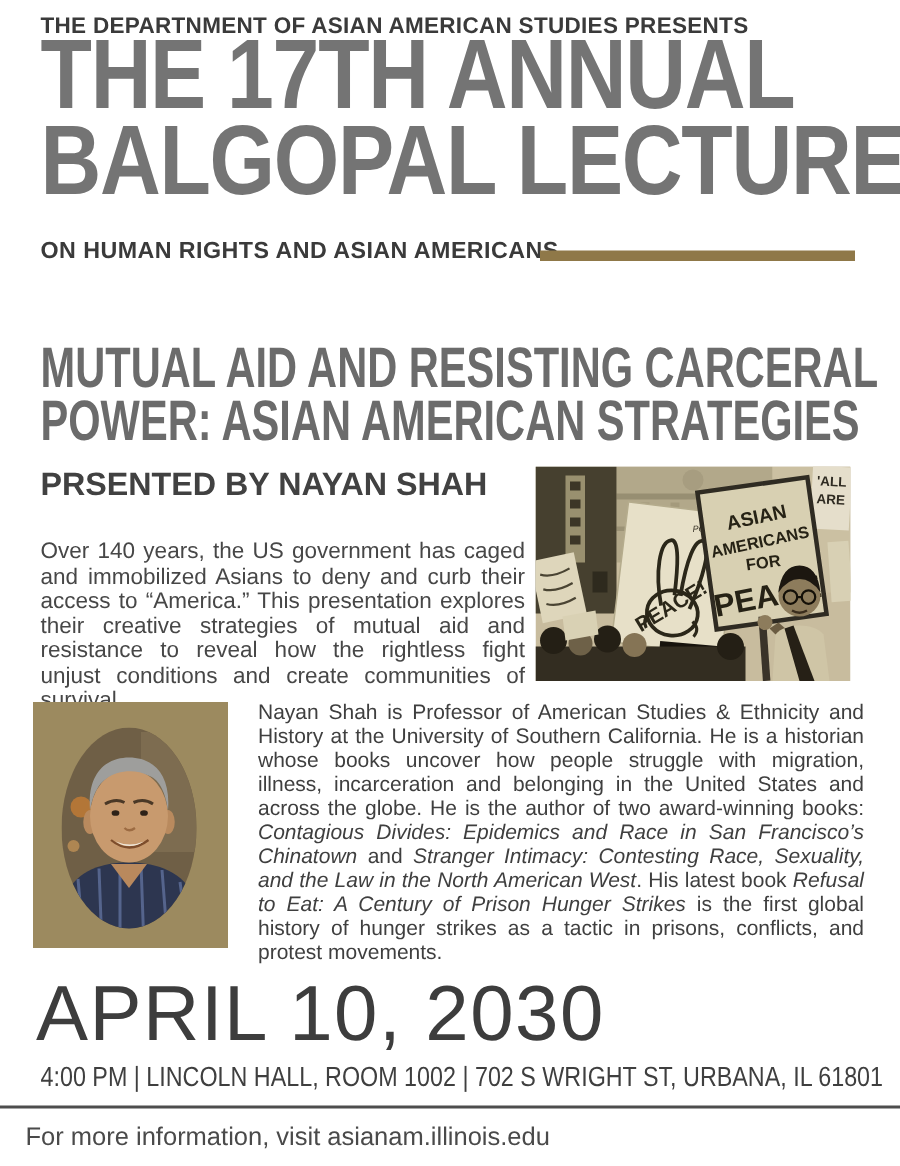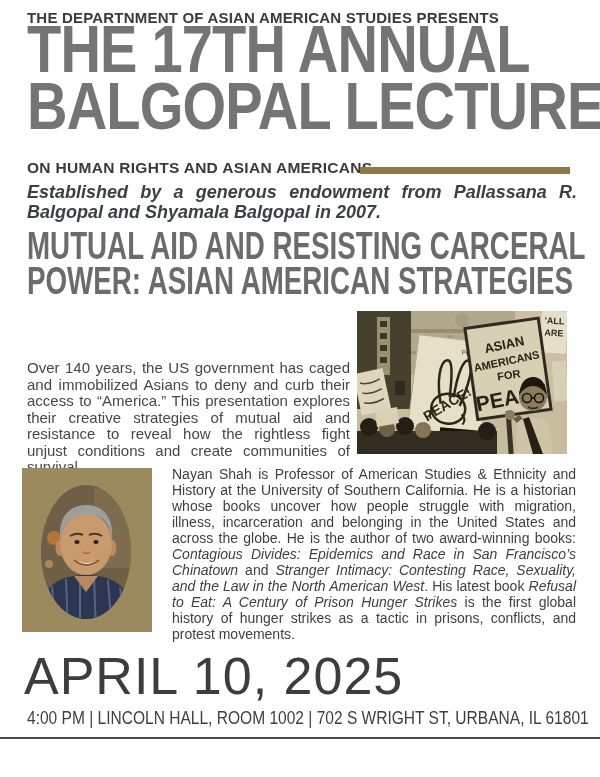--- a/index.html
+++ b/index.html
@@ -89,27 +89,27 @@
   <div class="kicker">THE DEPARTNMENT OF ASIAN AMERICAN STUDIES PRESENTS</div>
 
   <div class="main-title">
     <span class="tline">THE 17TH ANNUAL</span>
     <span class="tline">BALGOPAL LECTURE</span>
   </div>
 
   <div class="subtitle">ON HUMAN RIGHTS AND ASIAN AMERICANS</div>
   <div class="gold-bar"></div>
 
-  <div class="endowment">Established by a generous endowment from Pallassana R. Balgopal and Shyamala Balgopal in 2007.</div>
 
   <div class="lecture-title">
     <span class="tline">MUTUAL AID AND RESISTING CARCERAL</span>
     <span class="tline">POWER: ASIAN AMERICAN STRATEGIES</span>
   </div>
 
+  <div class="presenter-heading">PRSENTED BY NAYAN SHAH</div>
 
   <div class="abstract">Over 140 years, the US government has caged and immobilized Asians to deny and curb their access to “America.” This presentation explores their creative strategies of mutual aid and resistance to reveal how the rightless fight unjust conditions and create communities of survival.</div>
 
   <div class="protest-photo">
     <svg width="210" height="143" viewBox="0 0 210 143">
       <rect width="210" height="143" fill="#c8bc9e"></rect>
 
       <rect x="54" y="0" width="104" height="64" fill="#b2a88a"></rect>
       <rect x="54" y="18" width="104" height="4" fill="#978e72"></rect>
       <rect x="54" y="40" width="104" height="3" fill="#9b9276"></rect>
@@ -223,18 +223,19 @@
         <ellipse cx="74" cy="74" rx="2.6" ry="1.9" fill="#2e2218"></ellipse>
         <path d="M61 84 q3 3 7 0" stroke="#9c6b42" stroke-width="1.5" fill="none"></path>
         <path d="M52 92 q12 10 25 0" stroke="#7d4d2c" stroke-width="1.5" fill="none"></path>
         <path d="M55 93 q9.5 6 19 0 q-9.5 4 -19 0 Z" fill="#f0e8da"></path>
       </g>
     </svg>
   </div>
 
   <div class="bio"><span>Nayan Shah is Professor of American Studies &amp; Ethnicity and History at the University of Southern California. He is a historian whose books uncover how people struggle with migration, illness, incarceration and belonging in the United States and across the globe. He is the author of two award-winning books: </span><span class="it">Contagious Divides: Epidemics and Race in San Francisco’s Chinatown</span><span> and </span><span class="it">Stranger Intimacy: Contesting Race, Sexuality, and the Law in the North American West</span><span>. His latest book </span><span class="it">Refusal to Eat: A Century of Prison Hunger Strikes</span><span> is the first global history of hunger strikes as a tactic in prisons, conflicts, and protest movements.</span></div>
 
-  <div class="event-date">APRIL 10, 2025</div>
+  <div class="event-date">APRIL 10, 2030</div>
   <div class="event-details">4:00 PM | LINCOLN HALL, ROOM 1002 | 702 S WRIGHT ST, URBANA, IL 61801</div>
 
   <div class="divider"></div>
+  <div class="footer-note">For more information, visit asianam.illinois.edu</div>
 
 </div>
 
 </body></html>

